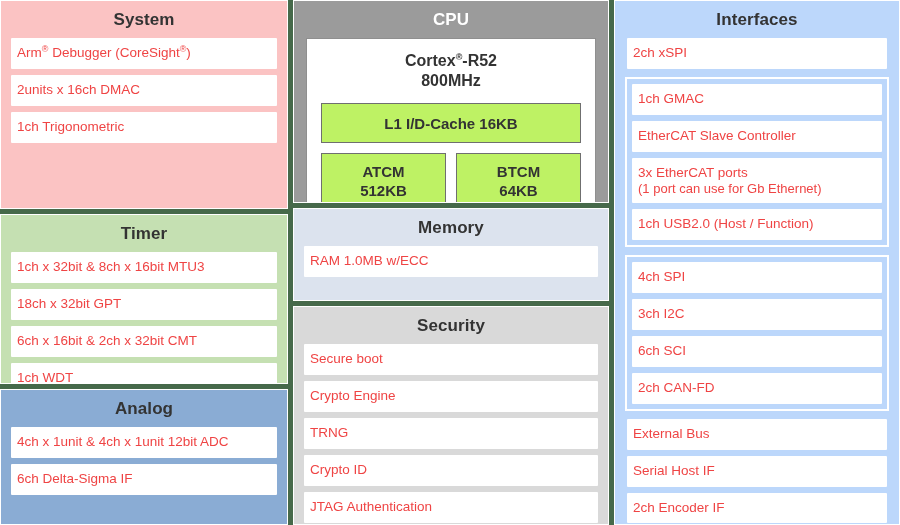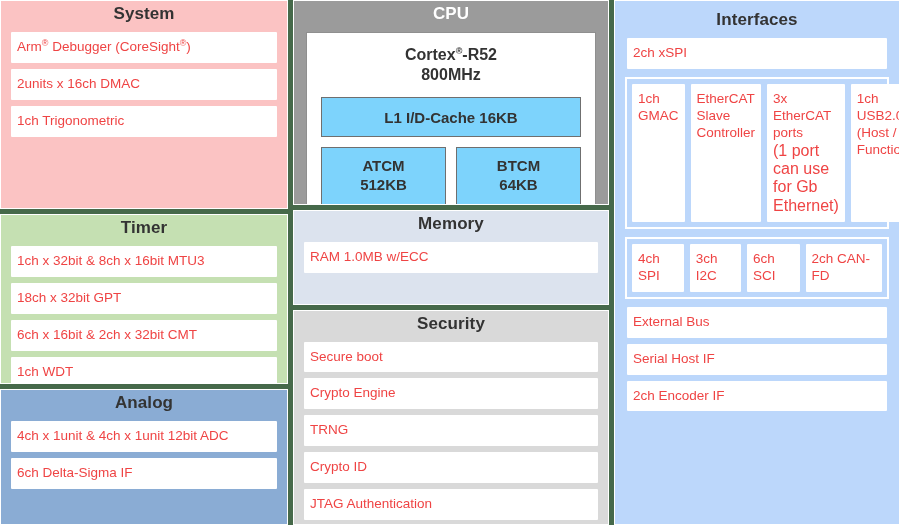--- a/index.html
+++ b/index.html
@@ -37,21 +37,21 @@
   .col-mid    { width: 316px; }
   .col-right  { width: 286px; flex: 1 1 auto; border-radius: 18px; }
 
   
   .block {
     position: relative;
     box-sizing: border-box;
     border: 1px solid #ffffff;
     outline: 1px solid #46694a;
     outline-offset: 0px;
-    padding: 0 10px 8px 10px;
+    padding: 6px 10px 8px 10px;
     overflow: hidden;
   }
   .block-title {
     text-align: center;
     font-weight: bold;
     font-size: 17px;
     line-height: 26px;
     margin: 0 0 5px 0;
     letter-spacing: .1px;
   }
@@ -69,21 +69,21 @@
     border-radius: 1px;
     text-align: left;
     font-size: 13.5px;
     line-height: 1.25;
     padding: 7px 6px;
     color: #ef4444;
     box-sizing: border-box;
   }
   .item .sub {
     display: block;
-    font-size: 16px;
+    font-size: 13px;
     line-height: 1.15;
   }
   .item .main-line { display: block; }
 
   
   .bg-system    { background: #fbc3c3; }
   .bg-timer     { background: #c5e0b2; }
   .bg-analog    { background: #8aacd4; }
   .bg-cpu       { background: #9b9b9b; }
   .bg-memory    { background: #dce3ee; }
@@ -102,21 +102,21 @@
     text-align: center;
     font-weight: bold;
     font-size: 16px;
     line-height: 20px;
     color: #333333;
     margin-bottom: 12px;
   }
   .cpu-core-name .freq { display: block; }
   .cpu-box {
     border: 1px solid #6f6f6f;
-    background: #7dd3fc;
+    background: #bef264;
     text-align: center;
     font-weight: bold;
     font-size: 15px;
     color: #333333;
     box-sizing: border-box;
     display: flex;
     align-items: center;
     justify-content: center;
   }
   .cpu-cache {
@@ -134,21 +134,21 @@
     line-height: 1.25;
   }
   .cpu-tcm .size { display: block; }
 
   
   .subgroup {
     border: 2px solid #ffffff;
     padding: 5px;
     box-sizing: border-box;
     display: flex;
-    flex-direction: row;
+    flex-direction: column;
     gap: 6px;
   }
   .plain-group {
     display: flex;
     flex-direction: column;
     gap: 6px;
     padding: 0 2px;
   }
   .if-stack {
     display: flex;

